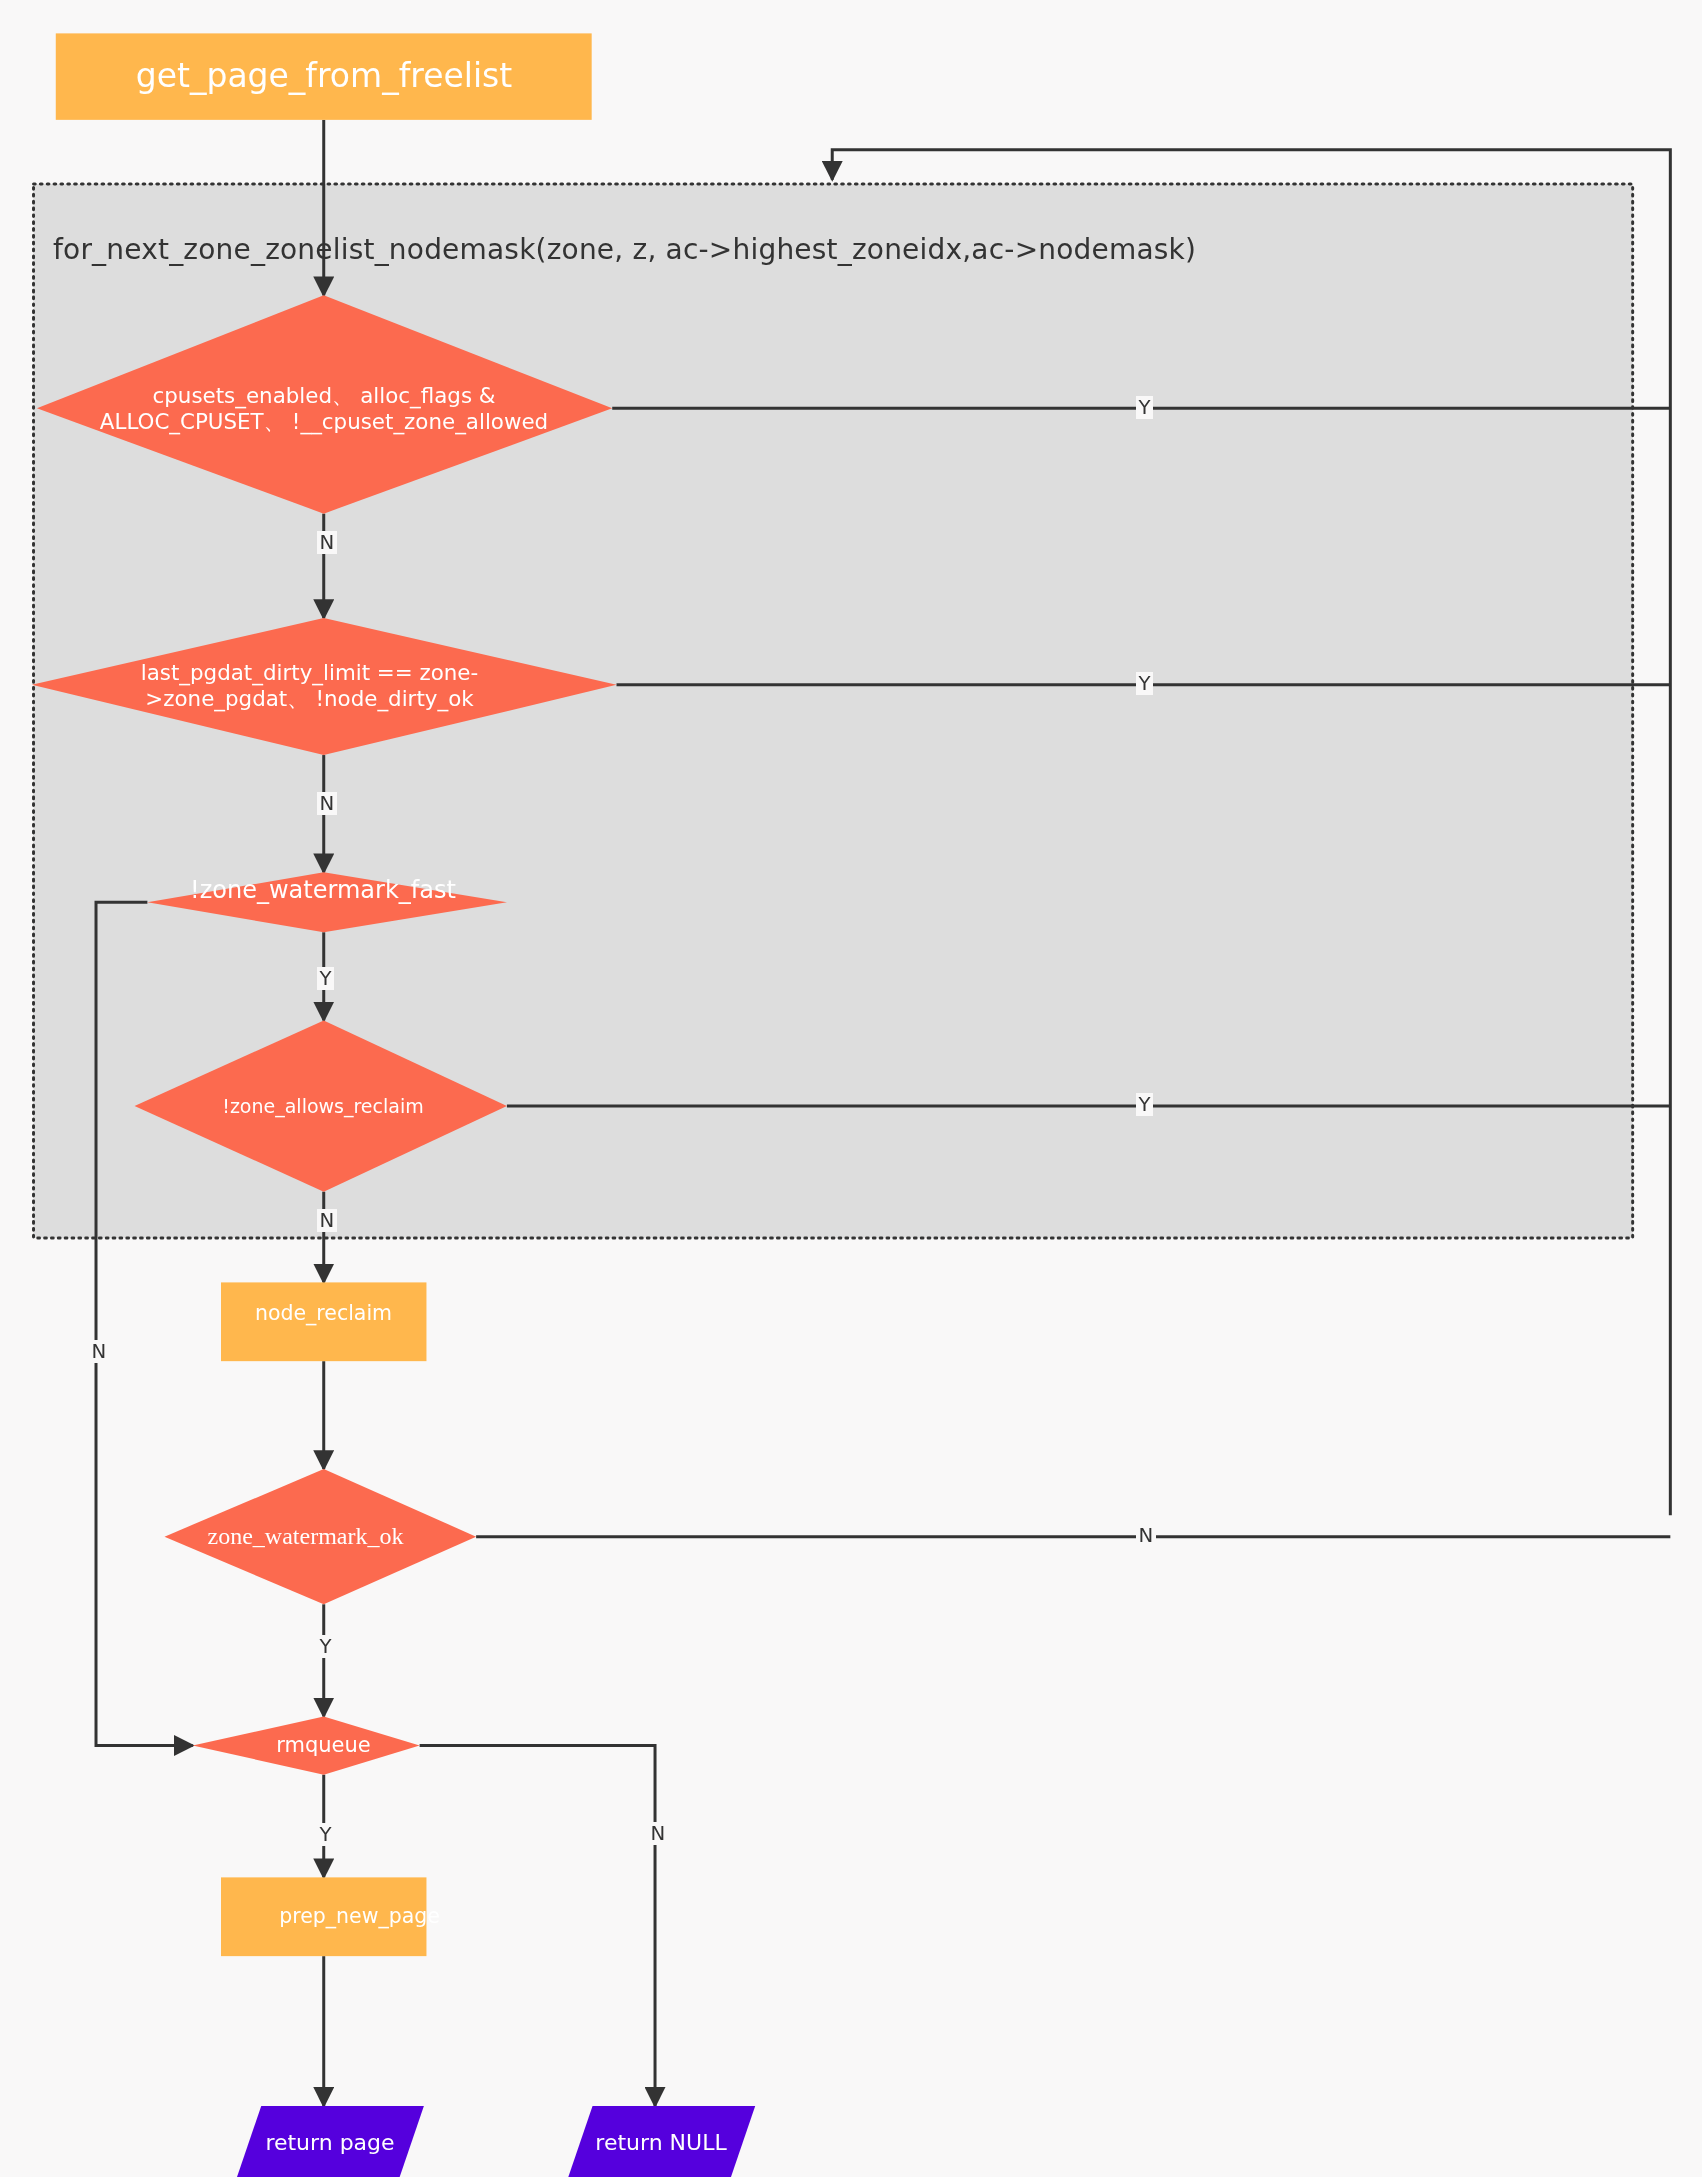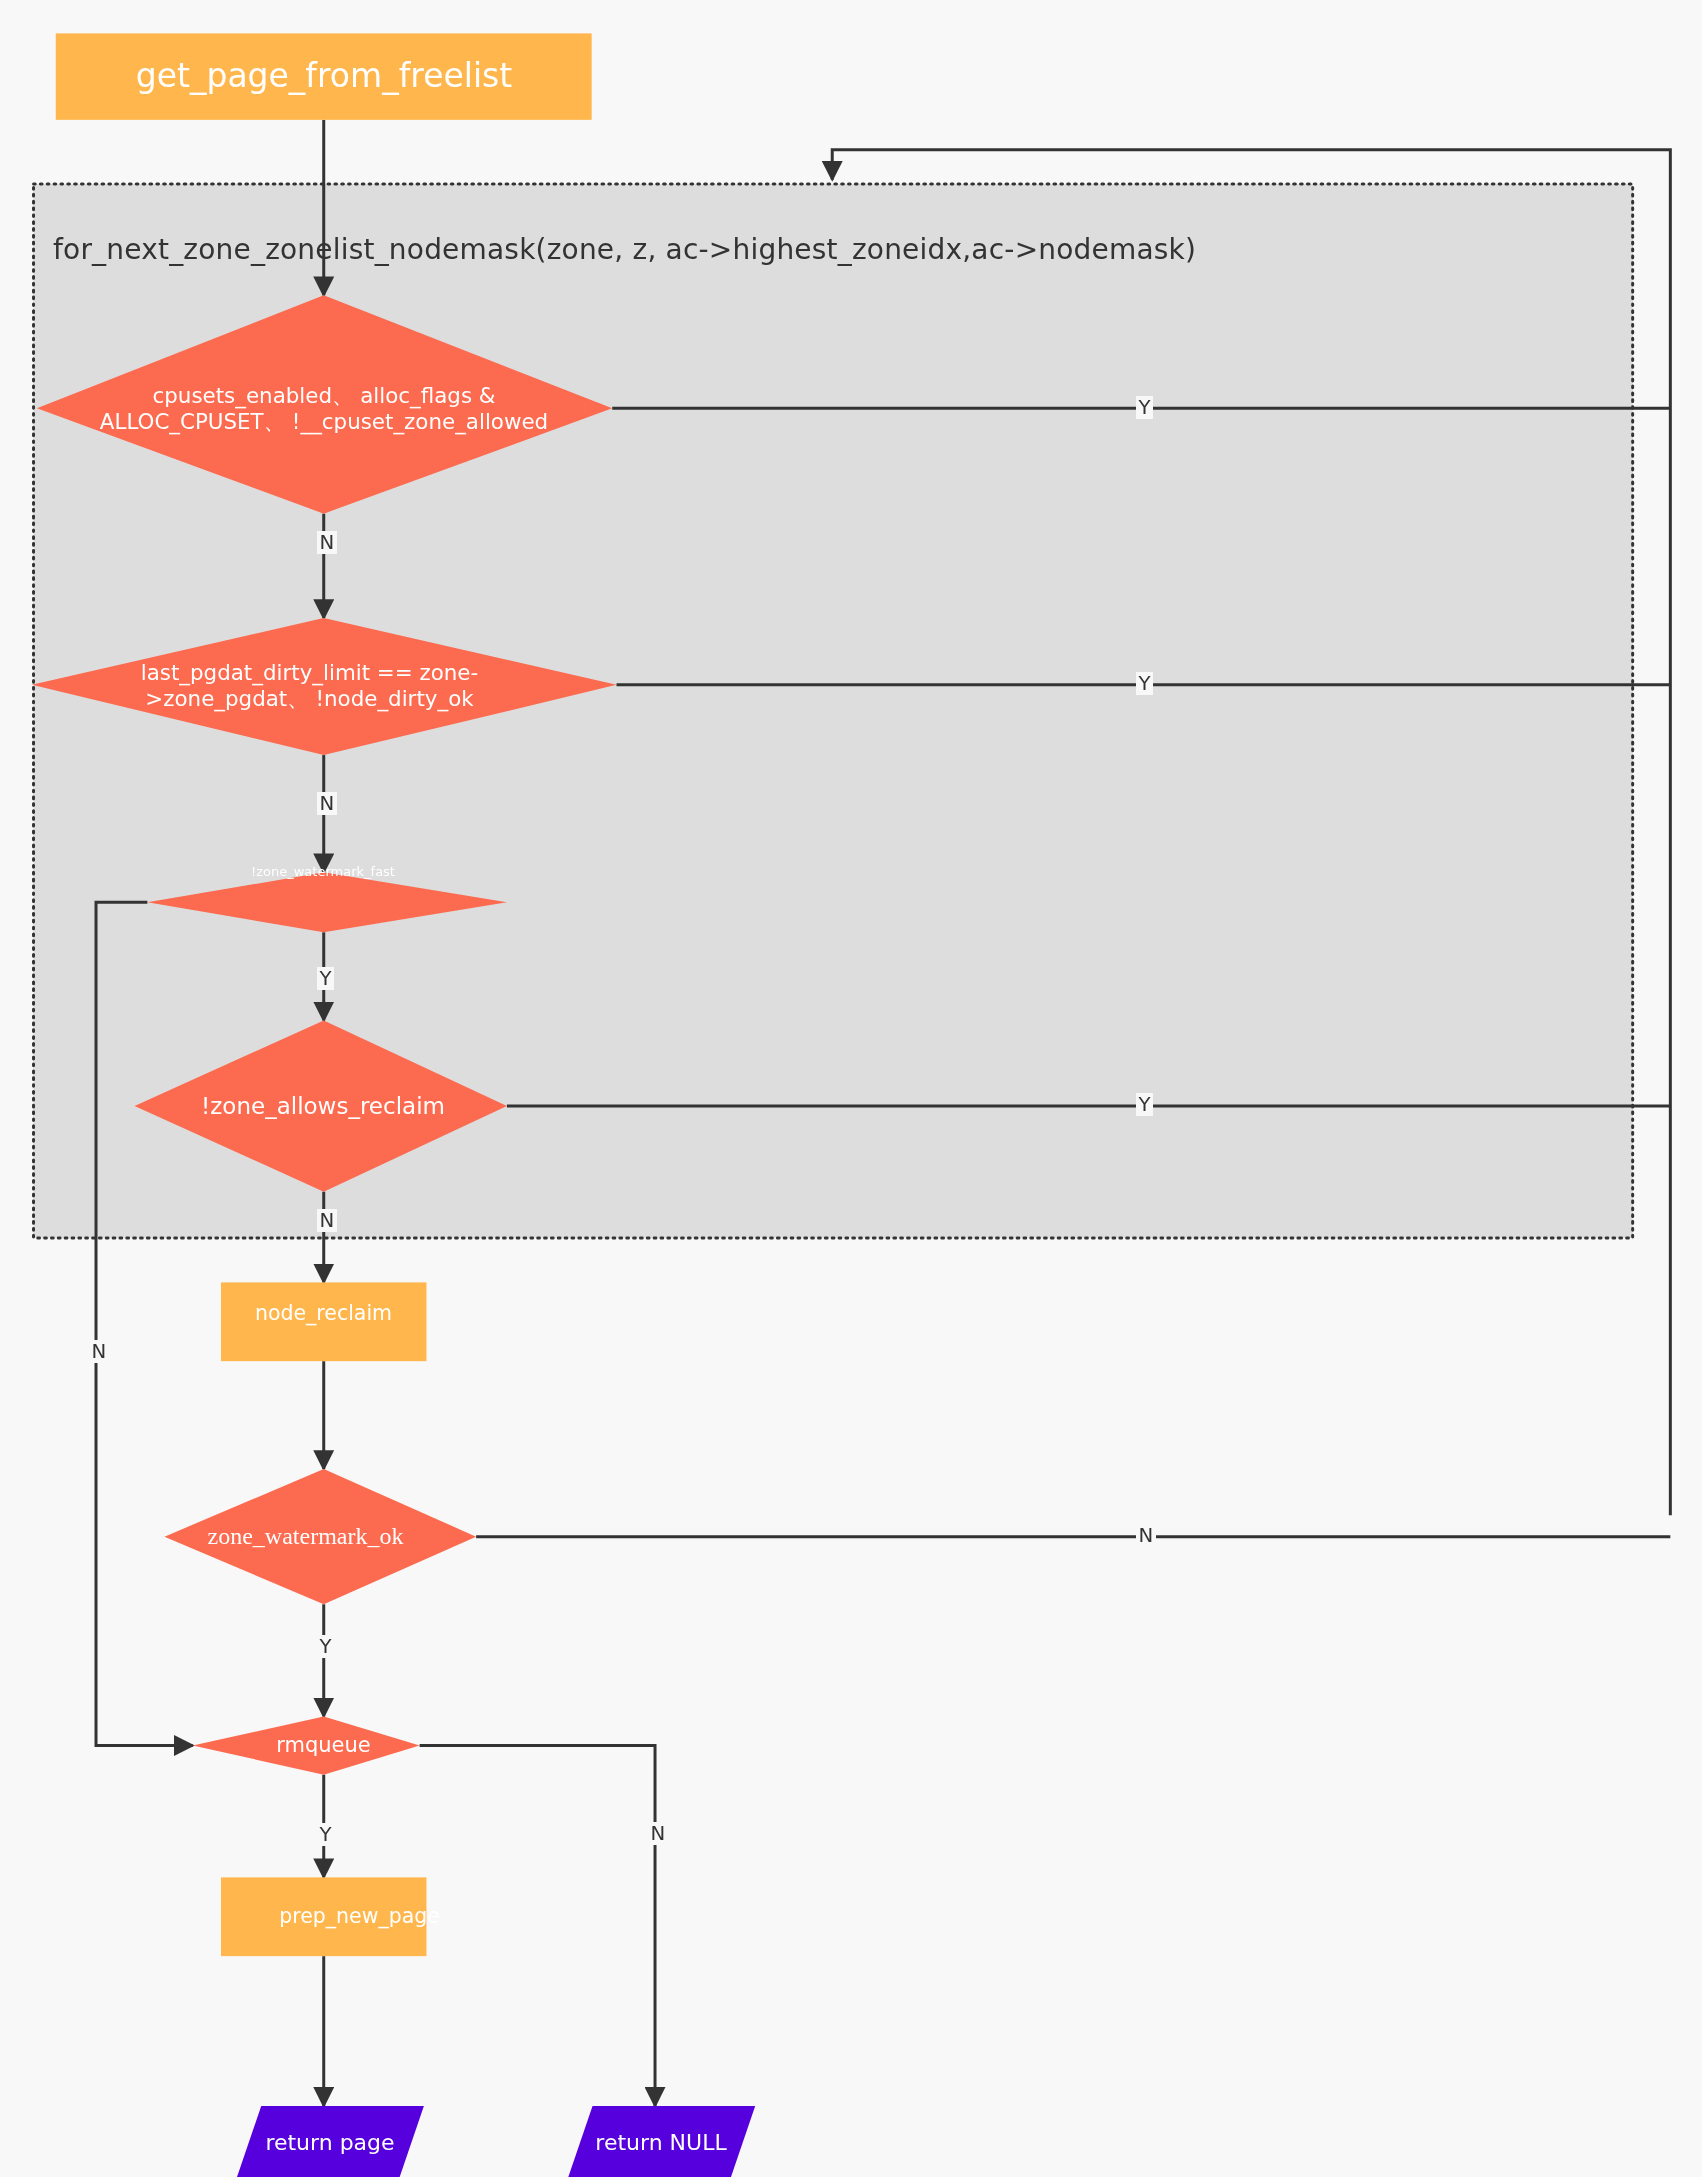--- a/index.html
+++ b/index.html
@@ -142,23 +142,23 @@
   <div class="cluster-title" style="left:53px;top:197px;margin-top:36px;">for_next_zone_zonelist_nodemask(zone, z, ac-&gt;highest_zoneidx,ac-&gt;nodemask)</div>
 
   <div class="node-label" style="left:37px;top:360px;width:574px;height:98px;font-size:21.4px;">cpusets_enabled、 alloc_flags &amp;
 ALLOC_CPUSET、 !__cpuset_zone_allowed</div>
 
   <div class="node-label" style="left:56px;top:33px;width:536px;height:86px;font-size:33px;">get_page_from_freelist</div>
 
   <div class="node-label" style="left:20px;top:638px;width:579px;height:96px;font-size:21.4px;">last_pgdat_dirty_limit == zone-
 &gt;zone_pgdat、 !node_dirty_ok</div>
 
-  <div class="node-label" style="left:152px;top:851px;width:342px;height:41px;font-size:13px;">!zone_watermark_fast</div>
+  <div class="node-label" style="left:152px;top:870px;width:342px;height:41px;font-size:24px;">!zone_watermark_fast</div>
 
-  <div class="node-label" style="left:152px;top:1086px;width:342px;height:41px;font-size:23px;">!zone_allows_reclaim</div>
+  <div class="node-label" style="left:152px;top:1086px;width:342px;height:41px;font-size:19px;">!zone_allows_reclaim</div>
 
   <div class="node-label" style="left:221px;top:1282px;width:205px;height:63px;font-size:20.5px;">node_reclaim</div>
 
   <div class="node-label" style="left:143px;top:1516px;width:325px;height:41px;font-size:24px;font-family:Liberation Serif, serif;">zone_watermark_ok</div>
 
   <div class="node-label" style="left:212px;top:1725px;width:223px;height:41px;font-size:21px;">rmqueue</div>
 
   <div class="node-label" style="left:221px;top:1877px;width:205px;height:79px;font-size:20.5px;padding-left:36px;">prep_new_page</div>
 
   <div class="node-label" style="left:240px;top:2106px;width:180px;height:75px;font-size:22px;">return page</div>

